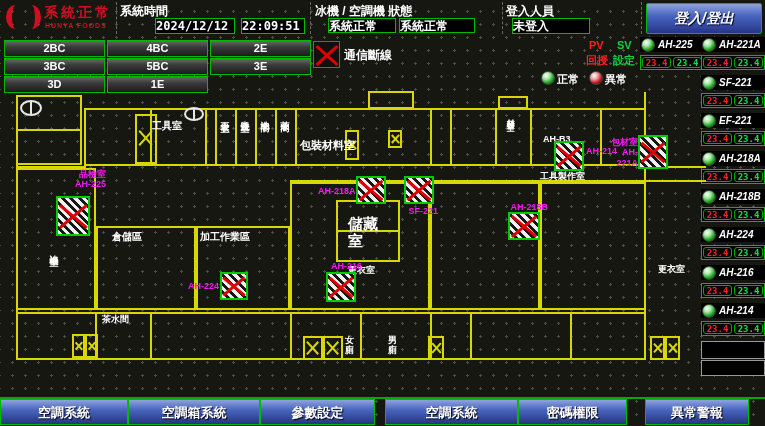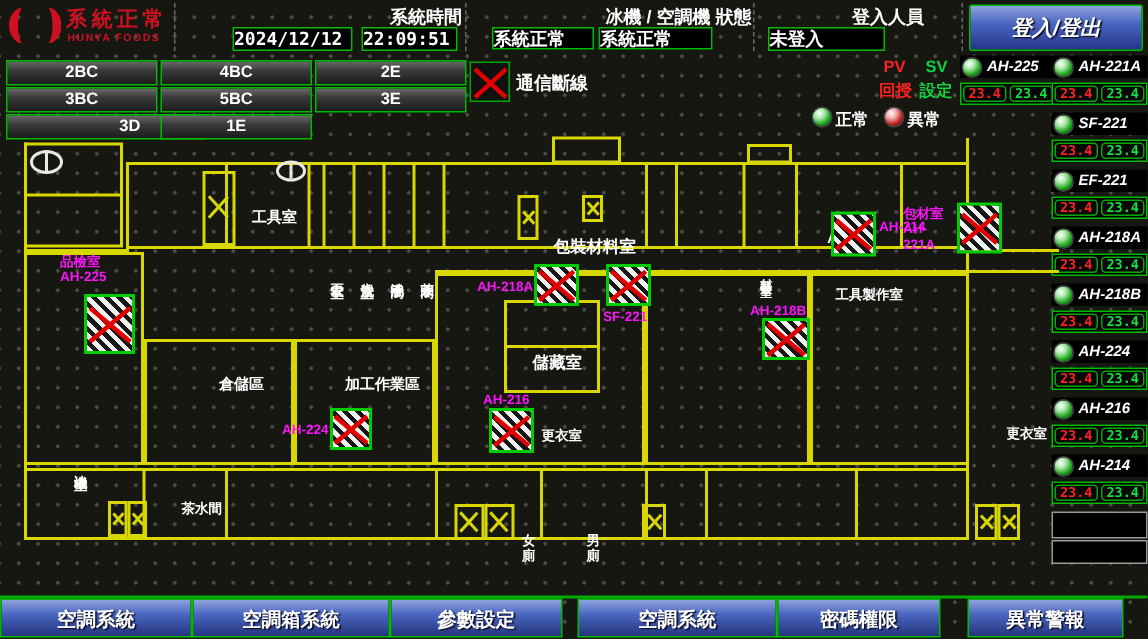--- a/index.html
+++ b/index.html
@@ -7,21 +7,21 @@
     position:relative;width:765px;height:426px;overflow:hidden;
     background-color:#17 17 12;
     background:#171712;
     background-image:radial-gradient(#4e4e46 1px, transparent 1.4px);
     background-size:13px 13px;background-position:6px 5px;
     font-family:"Liberation Sans", sans-serif;
     -webkit-font-smoothing:antialiased;
   }
   .abs{position:absolute;}
   
-  .hdr-label{color:#fff;font-weight:bold;font-size:12px;text-align:right;}
+  .hdr-label{color:#fff;font-weight:bold;font-size:12px;text-align:left;}
   .gbox{background:#000;border:1px solid #0b0;color:#fff;text-align:left;
         font:bold 12px "DejaVu Sans Mono",monospace;line-height:14px;}
   .hdr-div{border-left:1px dashed #6a6a60;height:32px;top:2px;}
   .login-btn{background:linear-gradient(#8fa2dd,#4a66c0 40%,#25368a);
         border:1px solid #0b0;border-radius:2px;color:#fff;font-weight:bold;
         font-size:14px;text-align:center;line-height:28px;cursor:pointer;
         text-shadow:1px 1px 1px #001;}
   .brand-zh{color:#cf1020;font-weight:bold;font-size:14px;letter-spacing:3px;}
   .brand-en{color:#cf1020;font-weight:bold;font-size:7px;letter-spacing:1px;}
   .crescent{width:13px;height:24px;border-radius:50%;}
@@ -54,22 +54,22 @@
   .wall{position:absolute;border:2px solid #d8d800;background:transparent;box-sizing:border-box;}
   .hl{position:absolute;background:#d8d800;height:2px;}
   .vl{position:absolute;background:#d8d800;width:2px;}
   .xbox{position:absolute;border:2px solid #d8d800;box-sizing:border-box;}
   .xbox::before,.xbox::after{content:"";position:absolute;left:-4%;top:46%;width:108%;height:2px;background:#d8d800;}
   .xbox::before{transform:rotate(48deg);} .xbox::after{transform:rotate(-48deg);}
   .eq{position:absolute;border:2px solid #0c0;box-sizing:border-box;
       background:repeating-linear-gradient(45deg,#f0f0f0 0 3px,#161616 3px 6px);}
   .eq::before,.eq::after{content:"";position:absolute;left:-8%;top:46%;width:116%;height:3px;background:#e00000;}
   .eq::before{transform:rotate(40deg);} .eq::after{transform:rotate(-40deg);}
-  .rlabel{position:absolute;color:#fff;font-weight:bold;font-size:10px;line-height:1.1;text-align:right;margin-top:20px;}
-  .mlabel{position:absolute;color:#f816f8;font-weight:bold;font-size:9px;line-height:1.15;text-align:left;white-space:nowrap;}
+  .rlabel{position:absolute;color:#fff;font-weight:bold;font-size:10px;line-height:1.1;text-align:left;}
+  .mlabel{position:absolute;color:#f816f8;font-weight:bold;font-size:9px;line-height:1.15;text-align:right;white-space:nowrap;}
   .vtext{writing-mode:vertical-rl;text-orientation:upright;letter-spacing:1px;}
   .spiral{position:absolute;border:2px solid #e8e8e8;border-radius:50%;box-sizing:border-box;}
   .spiral::after{content:"";position:absolute;left:45%;top:0;width:2px;height:100%;background:#e8e8e8;}
   
   .nav-btn{position:absolute;top:399px;height:26px;
       background:linear-gradient(#8fa2dd,#4a66c0 40%,#24357e);
       border:1px solid #0b0;box-sizing:border-box;color:#fff;font-weight:bold;
       font-size:13px;text-align:center;line-height:25px;cursor:pointer;text-shadow:1px 1px 1px #001;}
   .navline{position:absolute;left:0;top:397px;width:765px;height:2px;background:#0a0;}
 </style>
@@ -100,21 +100,21 @@
 <div class="abs gbox" style="left:512px;top:18px;width:76px;height:14px;font-family:'Liberation Sans',sans-serif;">未登入</div>
 
 <div class="abs login-btn" style="left:646px;top:3px;width:114px;height:29px;font-style:italic;">登入/登出</div>
 
 <div class="abs fbtn" style="left:4px;top:40px;">2BC</div>
 <div class="abs fbtn" style="left:107px;top:40px;">4BC</div>
 <div class="abs fbtn" style="left:210px;top:40px;">2E</div>
 <div class="abs fbtn" style="left:4px;top:58px;">3BC</div>
 <div class="abs fbtn" style="left:107px;top:58px;">5BC</div>
 <div class="abs fbtn" style="left:210px;top:58px;">3E</div>
-<div class="abs fbtn" style="left:4px;top:76px;padding-left:32px;">3D</div>
+<div class="abs fbtn" style="left:4px;top:76px;">3D</div>
 <div class="abs fbtn" style="left:107px;top:76px;">1E</div>
 
 <div class="abs commx" style="left:313px;top:41px;"></div>
 <div class="abs leg-txt" style="left:344px;top:47px;font-size:12px;">通信斷線</div>
 
 <div class="abs pv-txt" style="left:589px;top:39px;">PV</div>
 <div class="abs sv-txt" style="left:617px;top:39px;">SV</div>
 <div class="abs pv-txt" style="left:586px;top:53px;">回授</div>
 <div class="abs sv-txt" style="left:613px;top:53px;">設定</div>
 
@@ -273,21 +273,21 @@
 <div class="rlabel" style="left:300px;top:139px;width:124px;font-size:11px;">包裝材料室</div>
 <div class="rlabel vtext" style="left:219px;top:114px;height:50px;font-size:9px;">更衣室</div>
 <div class="rlabel vtext" style="left:239px;top:114px;height:50px;font-size:9px;">盥洗室</div>
 <div class="rlabel vtext" style="left:259px;top:114px;height:50px;font-size:9px;">洗手間</div>
 <div class="rlabel vtext" style="left:279px;top:114px;height:50px;font-size:9px;">茶水間</div>
 <div class="rlabel" style="left:543px;top:135px;width:36px;font-size:9px;">AH-B3</div>
 <div class="rlabel vtext" style="left:505px;top:112px;height:52px;font-size:8px;">材料發放室</div>
 <div class="rlabel" style="left:540px;top:172px;width:62px;font-size:9px;">工具製作室</div>
 <div class="rlabel" style="left:112px;top:231px;width:64px;">倉儲區</div>
 <div class="rlabel" style="left:200px;top:231px;width:80px;">加工作業區</div>
-<div class="rlabel" style="left:348px;top:216px;width:40px;font-size:11px;">儲藏室</div>
+<div class="rlabel" style="left:348px;top:216px;width:40px;font-size:15px;">儲藏室</div>
 <div class="rlabel" style="left:348px;top:266px;width:40px;font-size:9px;">更衣室</div>
 <div class="rlabel vtext" style="left:48px;top:248px;height:44px;font-size:9px;">冰機室</div>
 <div class="rlabel" style="left:102px;top:315px;width:46px;font-size:9px;">茶水間</div>
 <div class="rlabel" style="left:345px;top:336px;width:12px;font-size:9px;">女廁</div>
 <div class="rlabel" style="left:388px;top:336px;width:12px;font-size:9px;">男廁</div>
 <div class="rlabel" style="left:658px;top:265px;width:40px;font-size:9px;">更衣室</div>
 
 <div class="mlabel" style="left:40px;top:169px;width:66px;">
   <span>品檢室</span><br>
   <span>AH-225</span>

